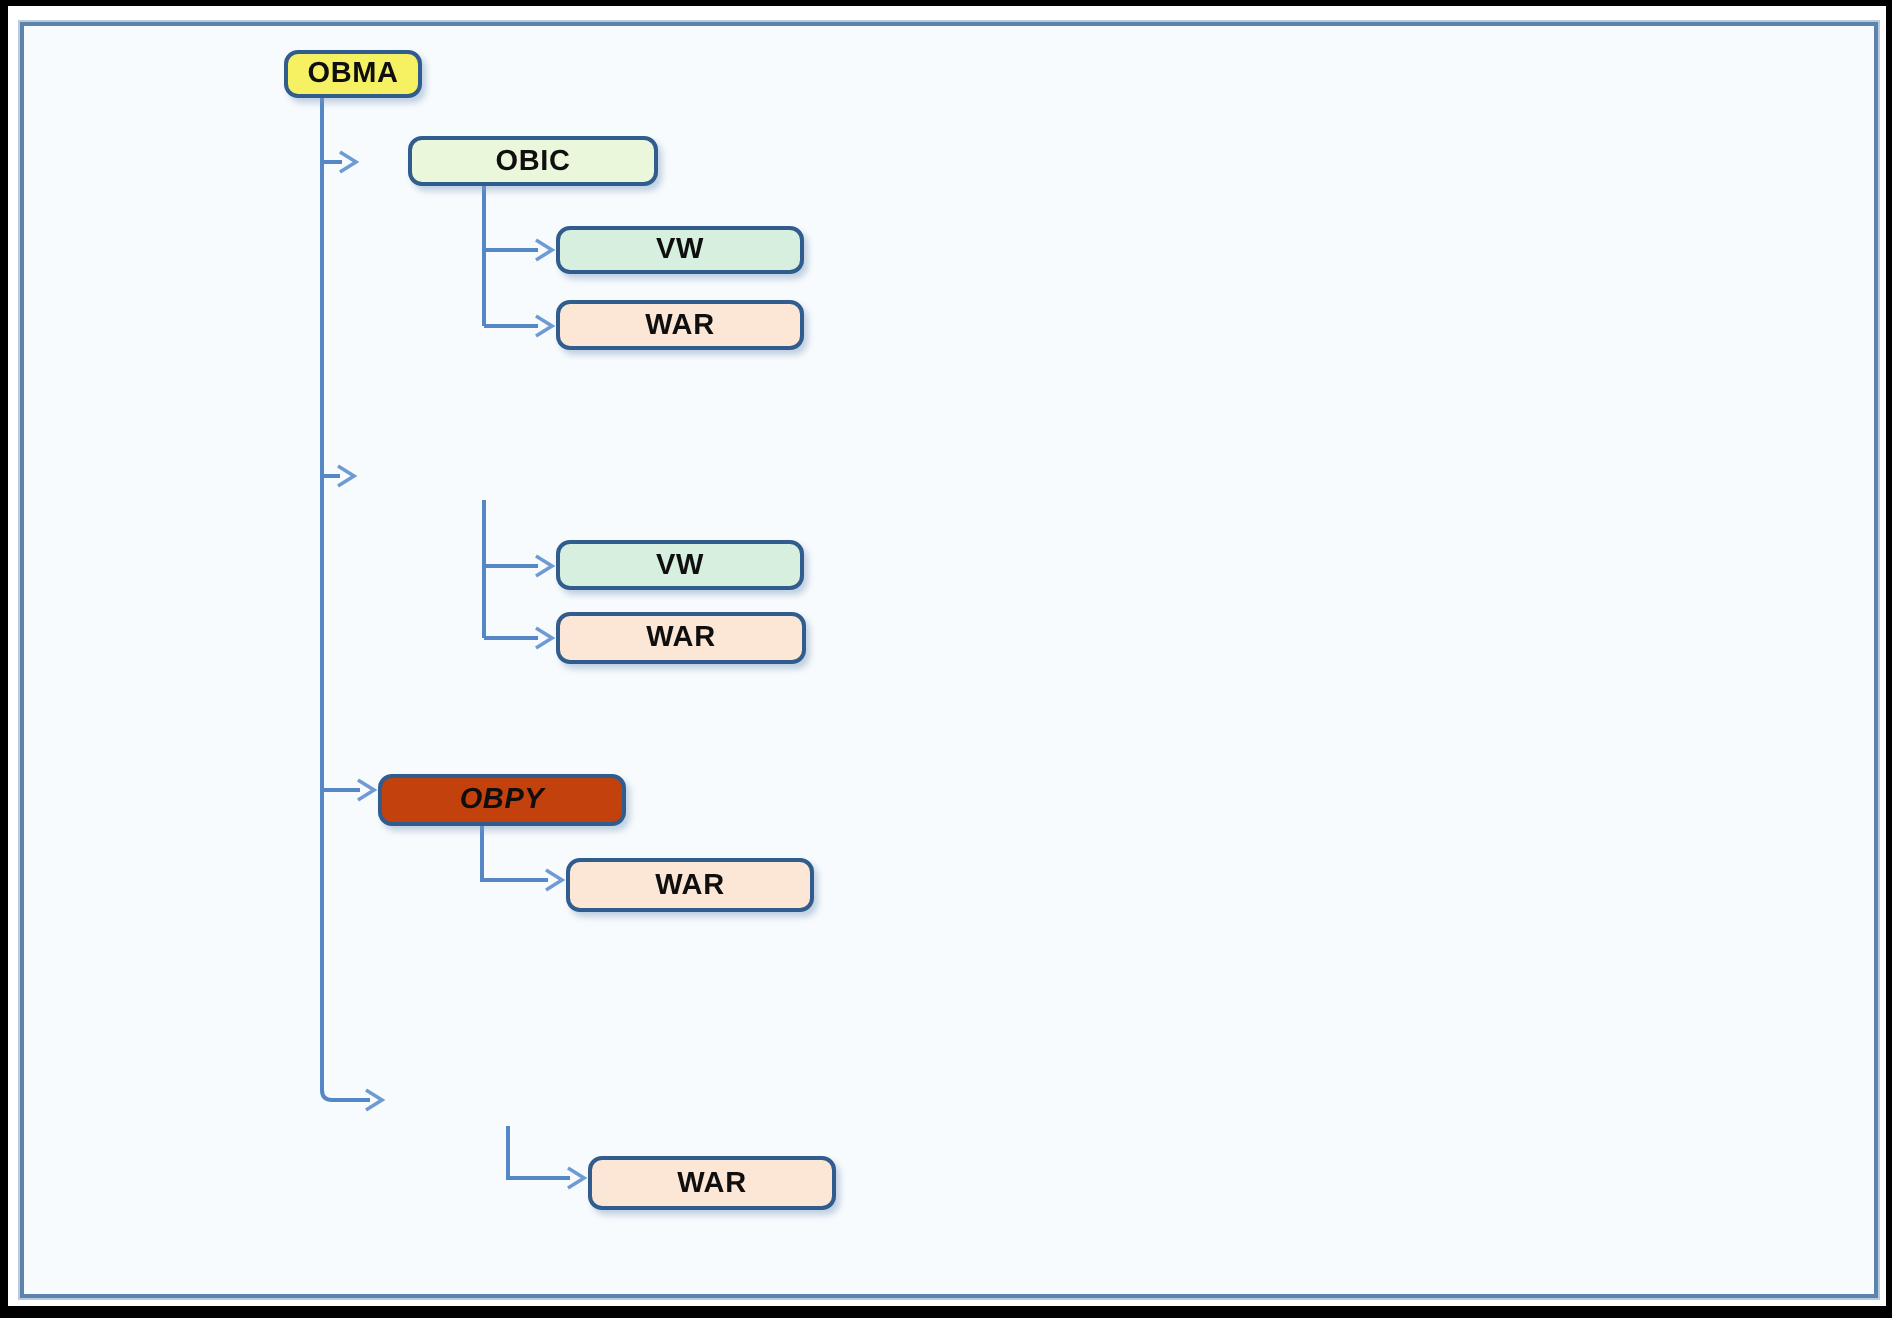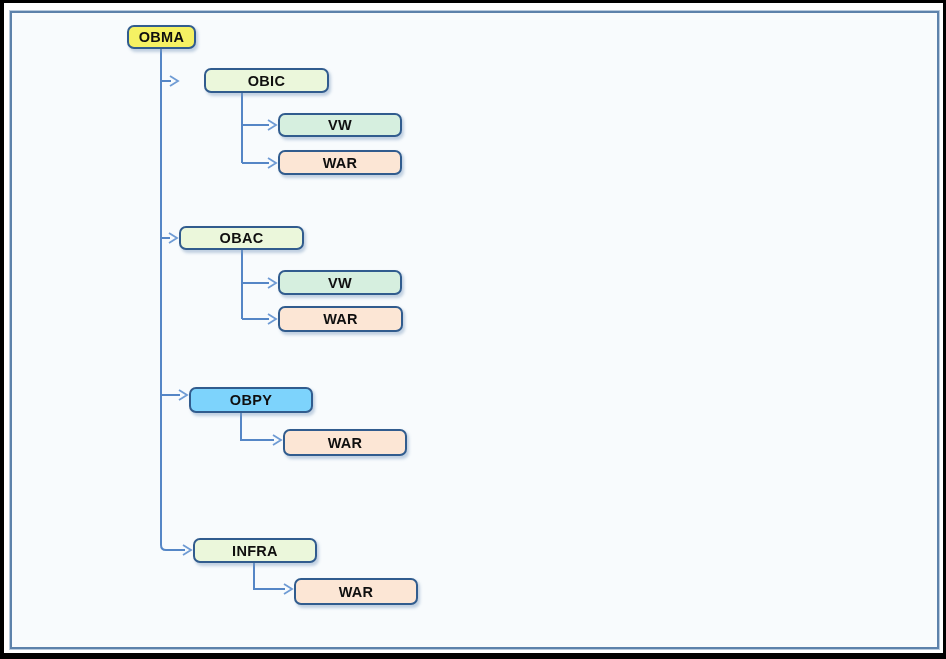--- a/index.html
+++ b/index.html
@@ -91,26 +91,24 @@
       <path d="M183 545 L191 550 L183 555"></path>
       <path d="M268 120 L276 125 L268 130"></path>
       <path d="M268 158 L276 163 L268 168"></path>
       <path d="M268 278 L276 283 L268 288"></path>
       <path d="M268 314 L276 319 L268 324"></path>
       <path d="M273 435 L281 440 L273 445"></path>
       <path d="M284 584 L292 589 L284 594"></path>
     </g>
   </svg>
 
-  <div class="node n0" style="background: rgb(245, 241, 99);">OBMA</div>
+  <div class="node n0" style="background: rgb(245, 241, 99); margin-left: 15px;">OBMA</div>
   <div class="node n1" style="background: rgb(235, 247, 219);">OBIC</div>
   <div class="node n2" style="background: rgb(214, 239, 223);">VW</div>
   <div class="node n3" style="background: rgb(252, 230, 213);">WAR</div>
-  <div class="node n4" style="background: rgb(235, 247, 219);">OBAC</div>
   <div class="node n5" style="background: rgb(214, 239, 223);">VW</div>
   <div class="node n6" style="background: rgb(252, 230, 213);">WAR</div>
-  <div class="node n7" style="background: #7dd3fc;">OBPY</div>
+  <div class="node n7" style="background: #c2410c; font-style: italic;">OBPY</div>
   <div class="node n8" style="background: rgb(252, 230, 213);">WAR</div>
-  <div class="node n9" style="background: rgb(235, 247, 219);">INFRA</div>
   <div class="node n10" style="background: rgb(252, 230, 213);">WAR</div>
 
   <div class="black-border"></div>
 </div>
 
 </body></html>

